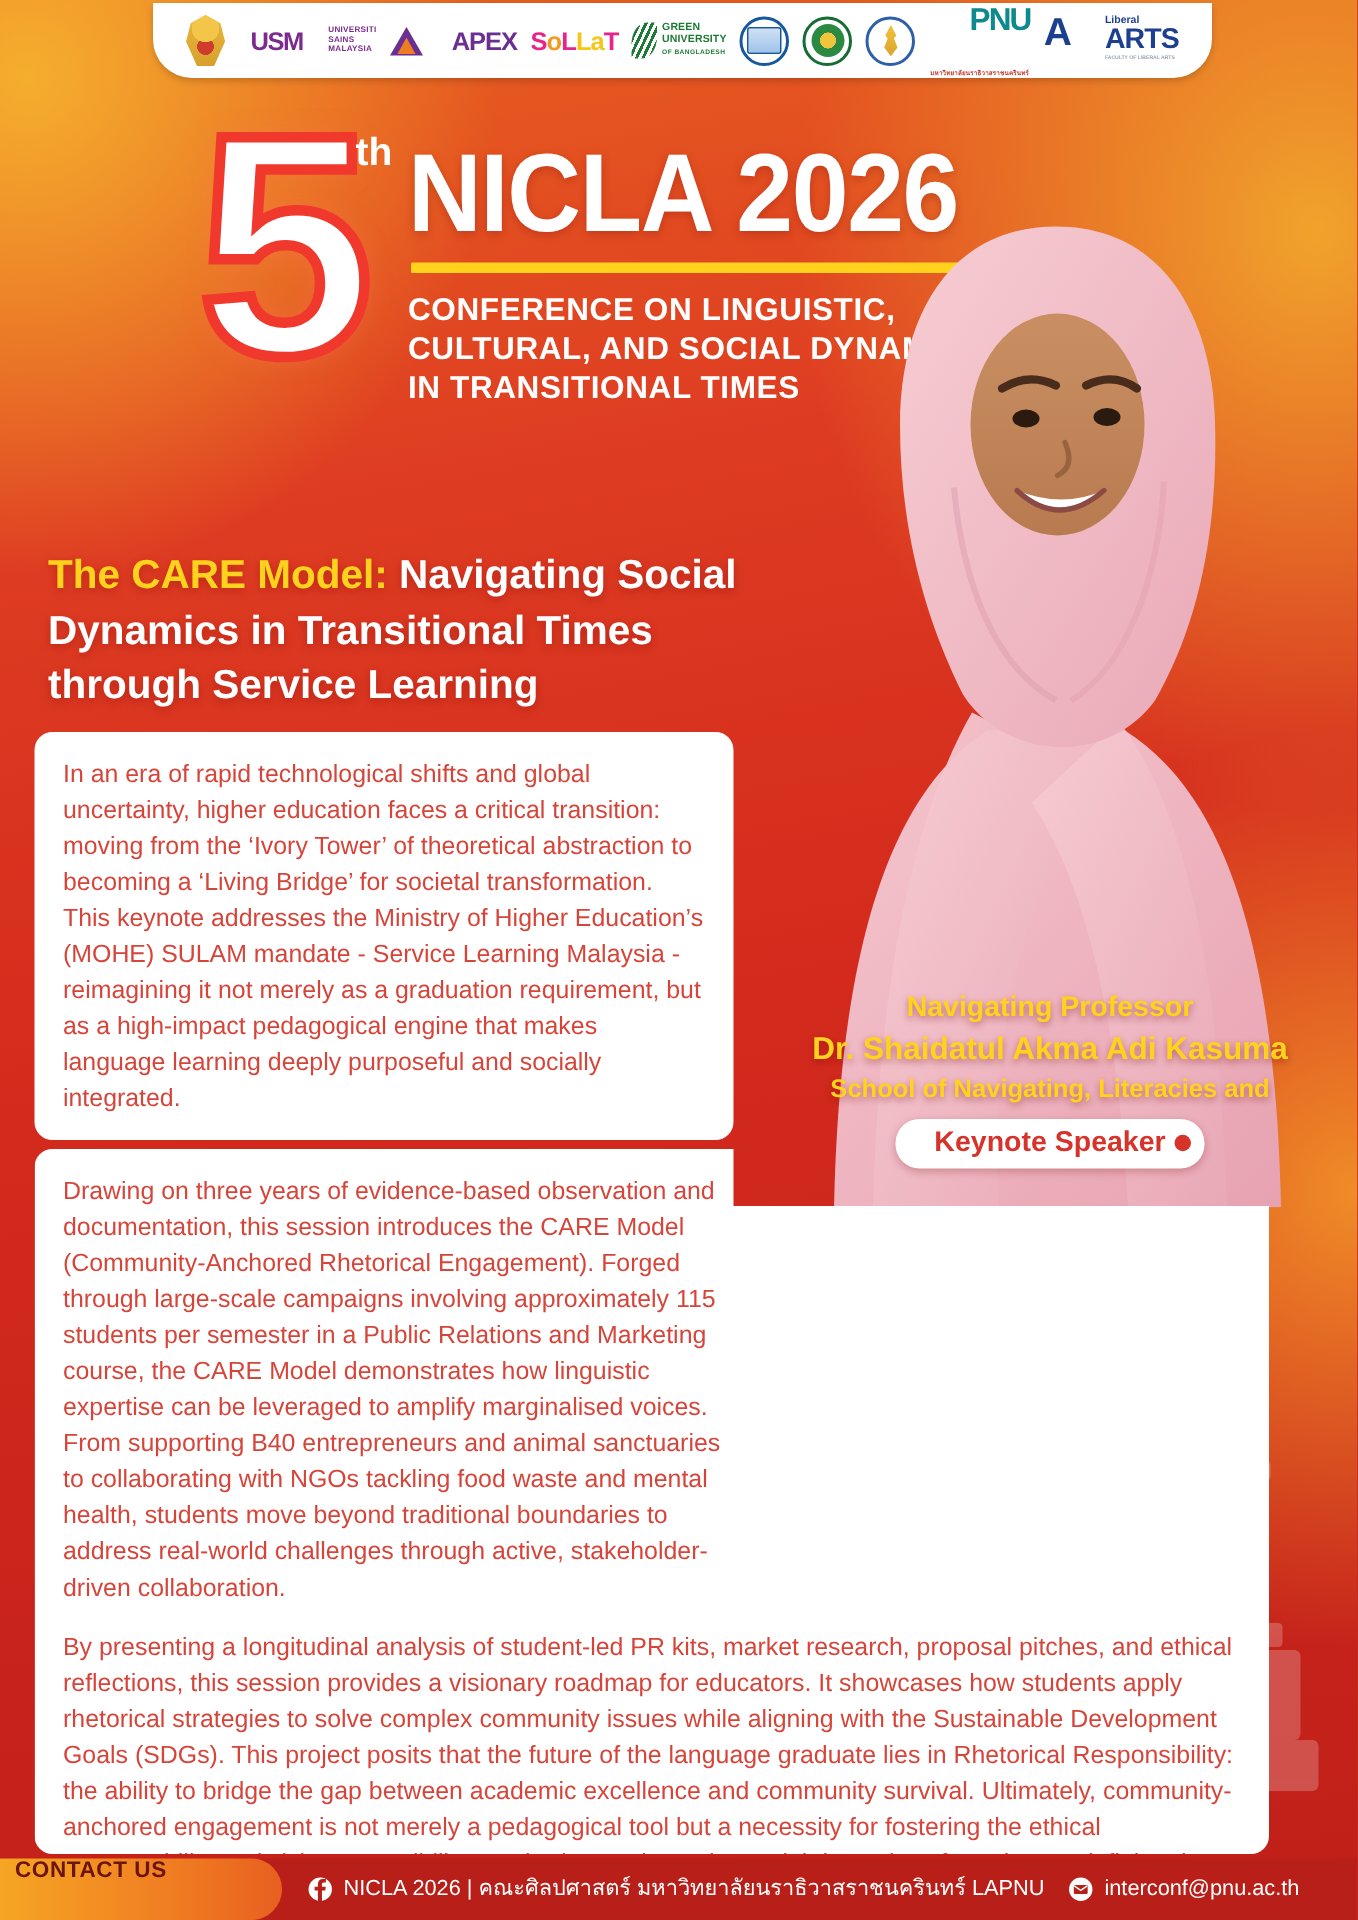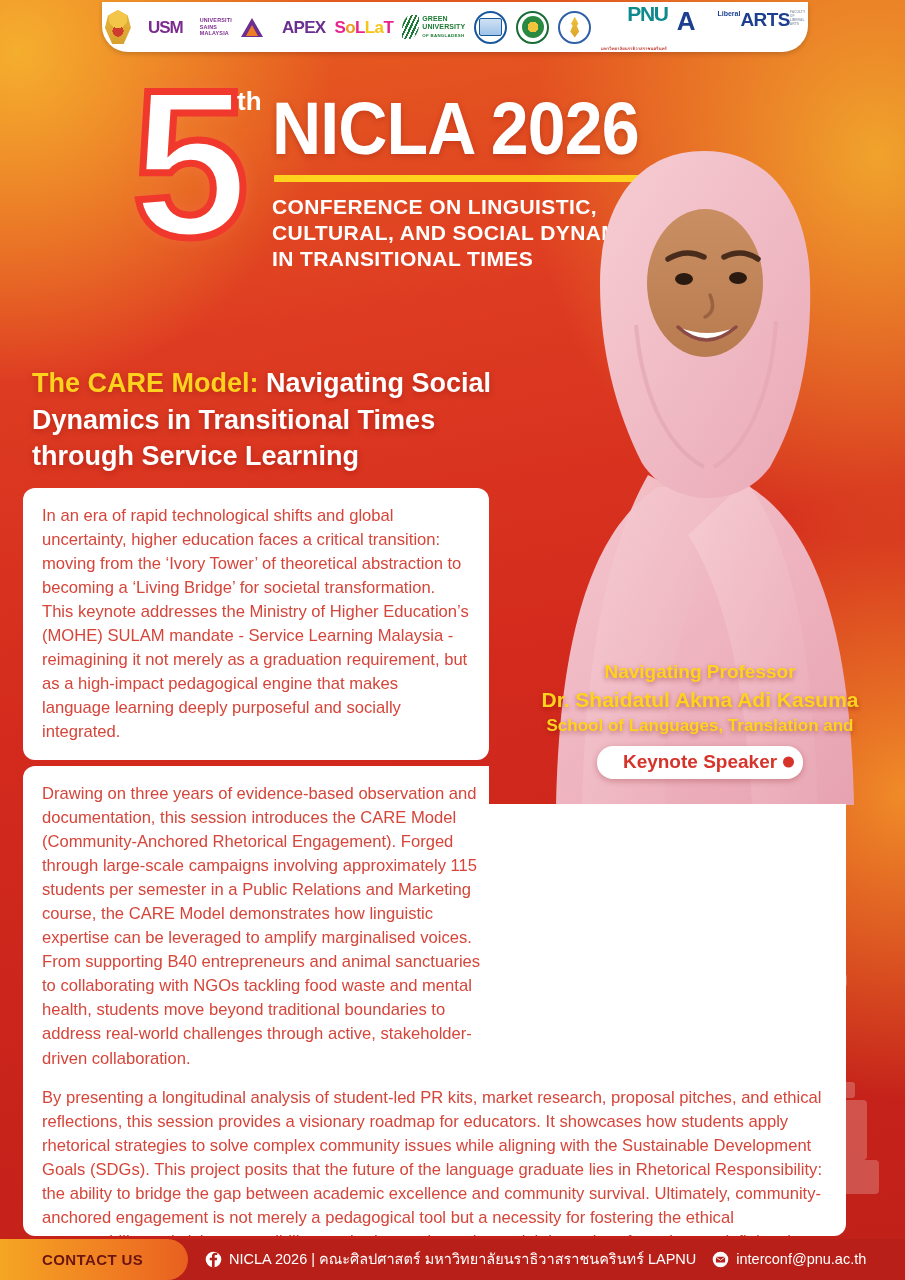--- a/index.html
+++ b/index.html
@@ -231,21 +231,21 @@
   .footer{
     position:absolute; left:0; bottom:0; width:905px; height:41px;
     background:#b71f18;
     display:flex; align-items:center;
   }
   .contact-pill{
     position:absolute; left:0; top:0; height:41px;
     width:188px;
     background:linear-gradient(90deg,#f5a623 0%,#f07c22 62%,#e85f20 100%);
     border-radius:0 26px 26px 0;
-    display:flex; align-items:center; padding-left:42px;
+    display:flex; padding-left:10px;
   }
   .contact-pill span{
     font:800 15px/1 "Liberation Sans",sans-serif; color:#6b1410; letter-spacing:.4px;
   }
   .foot-items{
     display:flex; align-items:center; gap:16px;
     margin-left:205px;
   }
   .foot-item{ display:flex; align-items:center; gap:7px; }
   .foot-item span{
@@ -318,21 +318,21 @@
         </div>
     </div>
 
     <div class="logo" style="flex-direction:column;align-items:center;justify-content:center;">
       <div class="pnu-word">PNU</div>
       <div class="pnu-sub">มหาวิทยาลัยนราธิวาสราชนครินทร์</div>
     </div>
 
     <div class="logo" style="align-items:flex-start">
       <div class="la-A">A</div>
-      <div style="display:flex;flex-direction:row;justify-content:center;padding-top:2px">
+      <div style="display:flex;flex-direction:column;justify-content:center;padding-top:2px">
         <div class="la-lib">Liberal</div>
         <div class="la-rts">ARTS</div>
         <div class="la-sub">FACULTY OF LIBERAL ARTS</div>
       </div>
     </div>
   </div>
 
   <div class="five-wrap">
     <div class="five">5</div>
     <div class="th">th</div>
@@ -402,21 +402,21 @@
   </div>
 
   <div class="abs2">
     <p class="lead">Drawing on three years of evidence-based observation and documentation, this session introduces the CARE Model (Community-Anchored Rhetorical Engagement). Forged through large-scale campaigns involving approximately 115 students per semester in a Public Relations and Marketing course, the CARE Model demonstrates how linguistic expertise can be leveraged to amplify marginalised voices. From supporting B40 entrepreneurs and animal sanctuaries to collaborating with NGOs tackling food waste and mental health, students move beyond traditional boundaries to address real-world challenges through active, stakeholder-driven collaboration.</p>
     <p>By presenting a longitudinal analysis of student-led PR kits, market research, proposal pitches, and ethical reflections, this session provides a visionary roadmap for educators. It showcases how students apply rhetorical strategies to solve complex community issues while aligning with the Sustainable Development Goals (SDGs). This project posits that the future of the language graduate lies in Rhetorical Responsibility: the ability to bridge the gap between academic excellence and community survival. Ultimately, community-anchored engagement is not merely a pedagogical tool but a necessity for fostering the ethical accountability and civic responsibility required to navigate the social dynamics of our time, redefining the language classroom as a hub for social innovation.</p>
   </div>
 
   <div class="speaker">
     <div class="sp-role">Navigating Professor</div>
     <div class="sp-name">Dr. Shaidatul Akma Adi Kasuma</div>
-    <div class="sp-aff">School of Languages, Translation and</div>
+    <div class="sp-aff">School of Navigating, Literacies and</div>
     <div class="kbadge">Keynote Speaker</div>
   </div>
 
   <div class="footer">
     <div class="contact-pill">
       <span>CONTACT US</span>
     </div>
     <div class="foot-items">
       <div class="foot-item">
         <svg class="fb-ic" viewBox="0 0 24 24">

